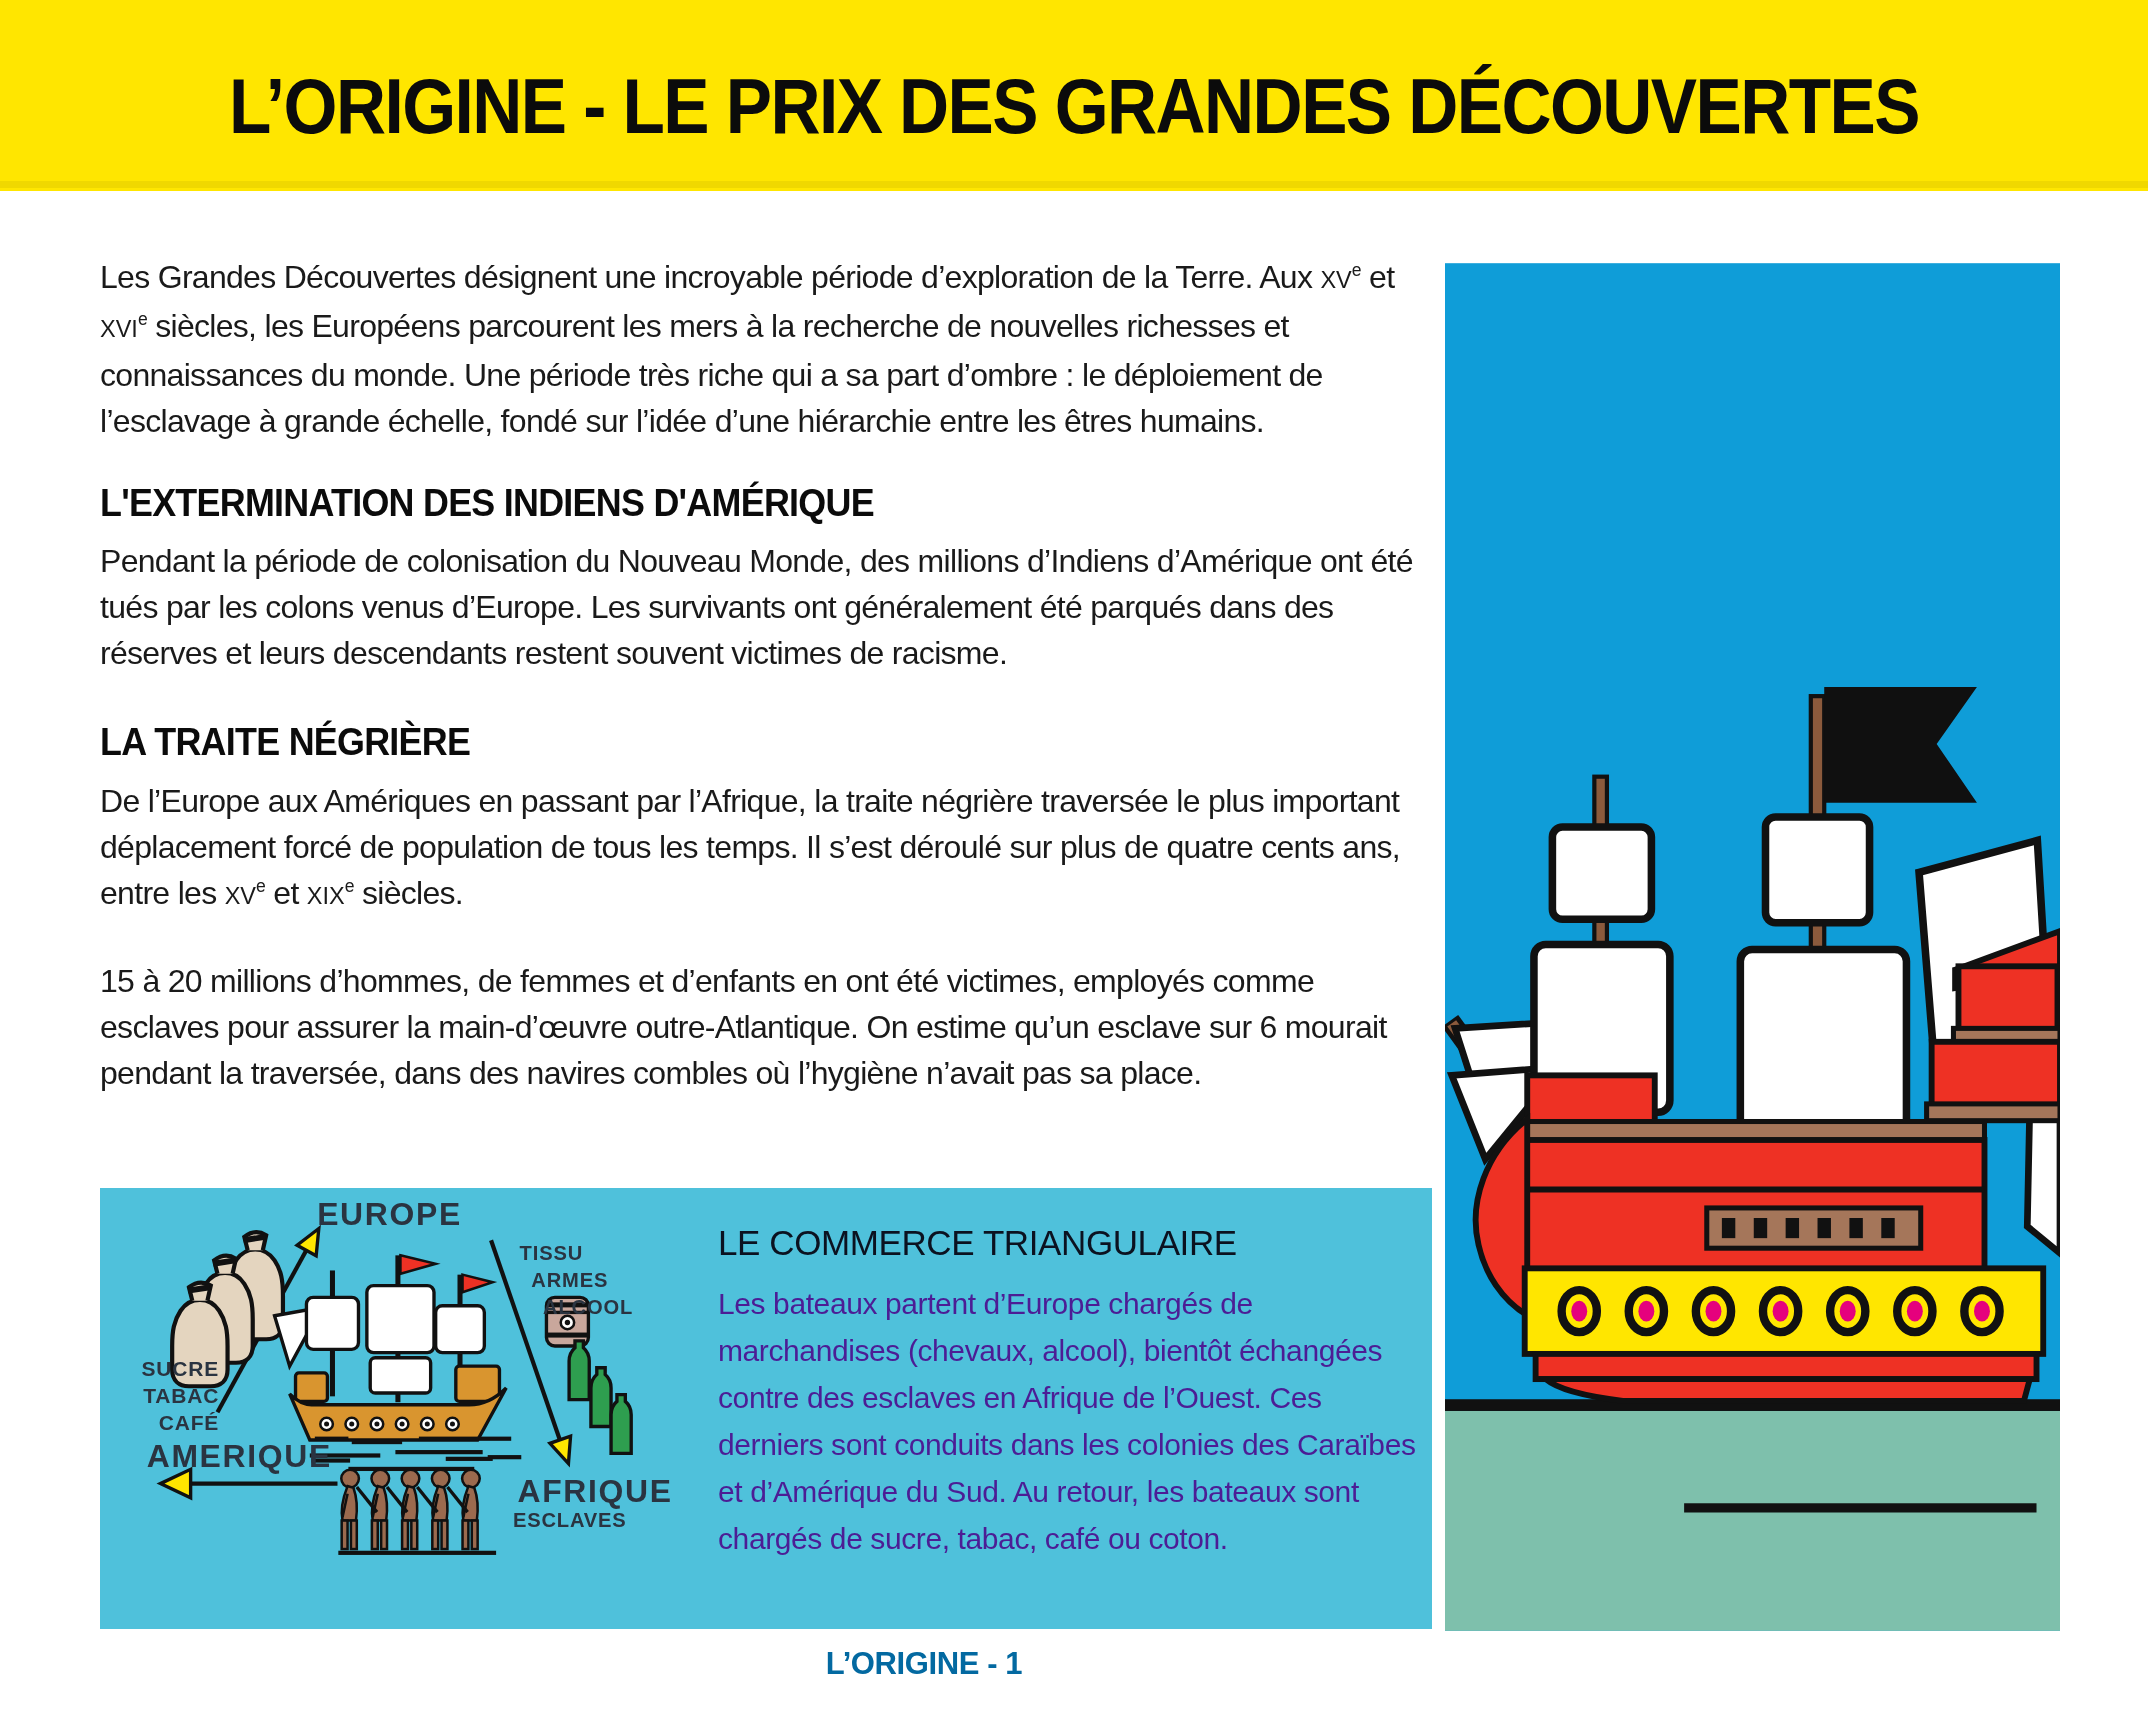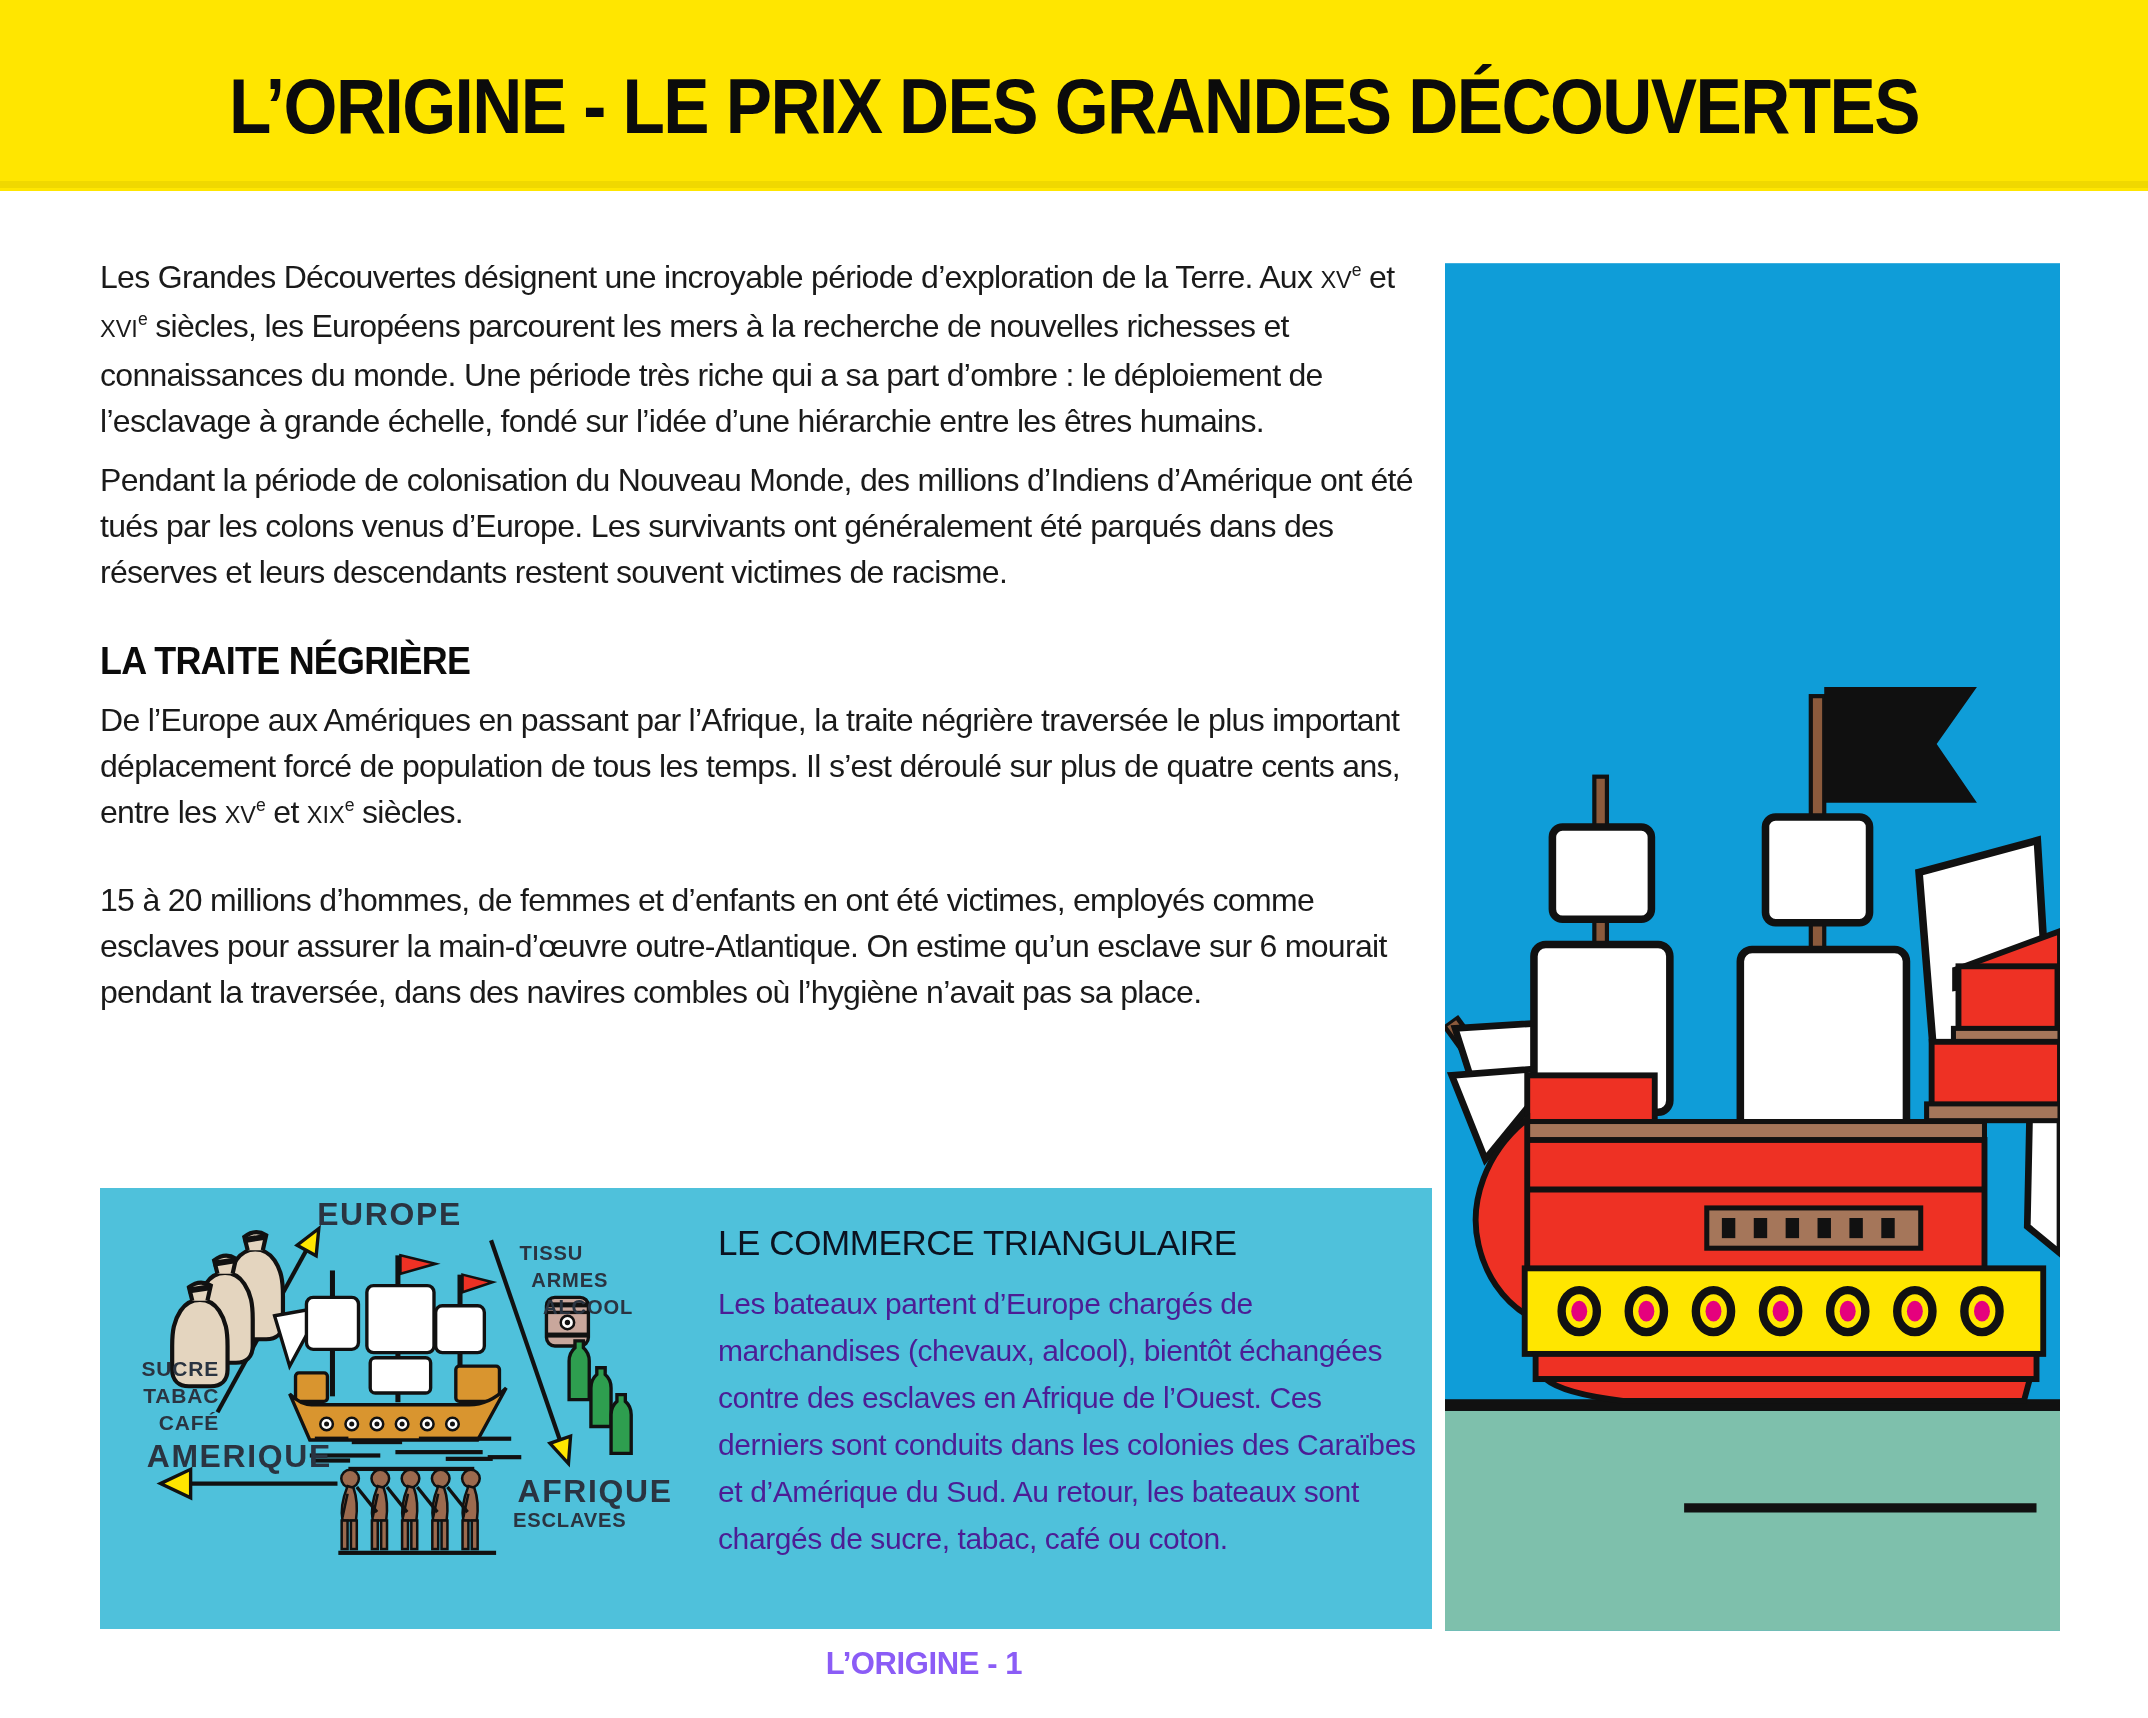--- a/index.html
+++ b/index.html
@@ -42,35 +42,36 @@
   .ship-panel{position:absolute;left:1445px;top:263px;width:615px;height:1368px;}
   
   .f-sky{fill:var(--sky_blue);} .f-sea{fill:var(--sea_green);} .f-red{fill:var(--ship_red);}
   .f-yel{fill:var(--ship_yellow);} .f-mag{fill:var(--porthole_magenta);} .f-mast{fill:var(--mast_brown);}
   .f-trim{fill:var(--trim_brown);} .f-white{fill:#fff;} .f-black{fill:#111;} .f-flag{fill:var(--flag_black);}
   .f-gold{fill:var(--small_ship_gold);} .f-sack{fill:var(--sack_beige);} .f-bottle{fill:var(--bottle_green);}
   .f-barrel{fill:var(--barrel_tan);} .f-skin{fill:#9B6A4E;}
   .s-bk{stroke:#111;} 
   
   .footer{position:absolute;left:0;top:1646px;width:1848px;text-align:center;
-          font-size:31px;font-weight:bold;letter-spacing:-0.4px;color:#8b5cf6;}
+          font-size:31px;font-weight:bold;letter-spacing:-0.4px;color:#0369a1;}
 </style>
 </head>
 <body>
 
 <div class="page">
 
   <header class="banner">
     <h1>L’ORIGINE - LE PRIX DES GRANDES DÉCOUVERTES</h1>
   </header>
 
   <main class="content">
 
     <p><span>Les Grandes Découvertes désignent une incroyable période d’exploration de la Terre. Aux </span><span class="rm">XV</span><sup>e</sup><span> et </span><span class="rm">XVI</span><sup>e</sup><span> siècles, les Européens parcourent les mers à la recherche de nouvelles richesses et connaissances du monde. Une période très riche qui a sa part d’ombre : le déploiement de l’esclavage à grande échelle, fondé sur l’idée d’une hiérarchie entre les êtres humains.</span></p>
 
+    <h2 class="sec m-h1"><span>L'EXTERMINATION DES INDIENS D'AMÉRIQUE</span></h2>
     <p class="m-b1">Pendant la période de colonisation du Nouveau Monde, des millions d’Indiens d’Amérique ont été tués par les colons venus d’Europe. Les survivants ont généralement été parqués dans des réserves et leurs descendants restent souvent victimes de racisme.</p>
 
     <h2 class="sec m-h2"><span>LA TRAITE NÉGRIÈRE</span></h2>
     <p class="m-b2"><span>De l’Europe aux Amériques en passant par l’Afrique, la traite négrière traversée le plus important </span><b>déplacement forcé de population</b><span> de tous les temps. Il s’est déroulé sur plus de quatre cents ans, entre les </span><span class="rm">XV</span><sup>e</sup><span> et </span><span class="rm">XIX</span><sup>e</sup><span> siècles.</span></p>
 
     <p class="m-p3"><b>15 à 20 millions d’hommes, de femmes et d’enfants</b><span> en ont été victimes, employés comme esclaves pour assurer la main-d’œuvre outre-Atlantique. On estime qu’</span><b>un esclave sur 6 mourait pendant la traversée,</b><span> dans des navires combles où l’hygiène n’avait pas sa place.</span></p>
 
   </main>
 
   <section class="commerce">

